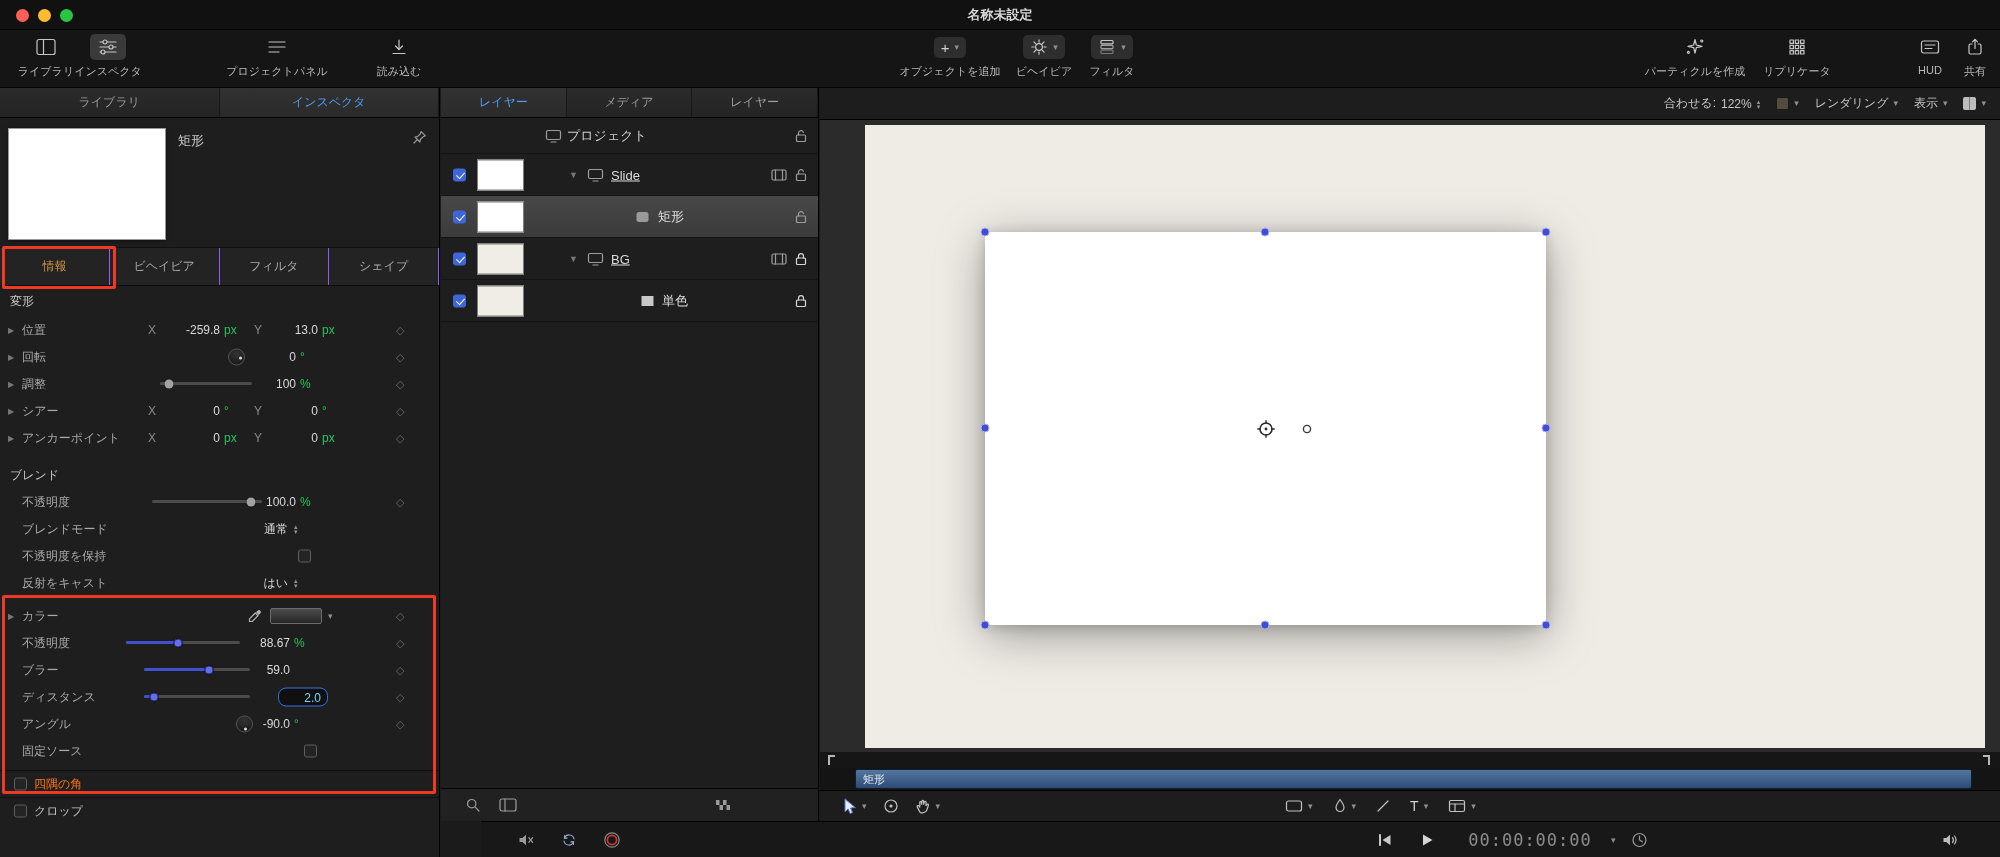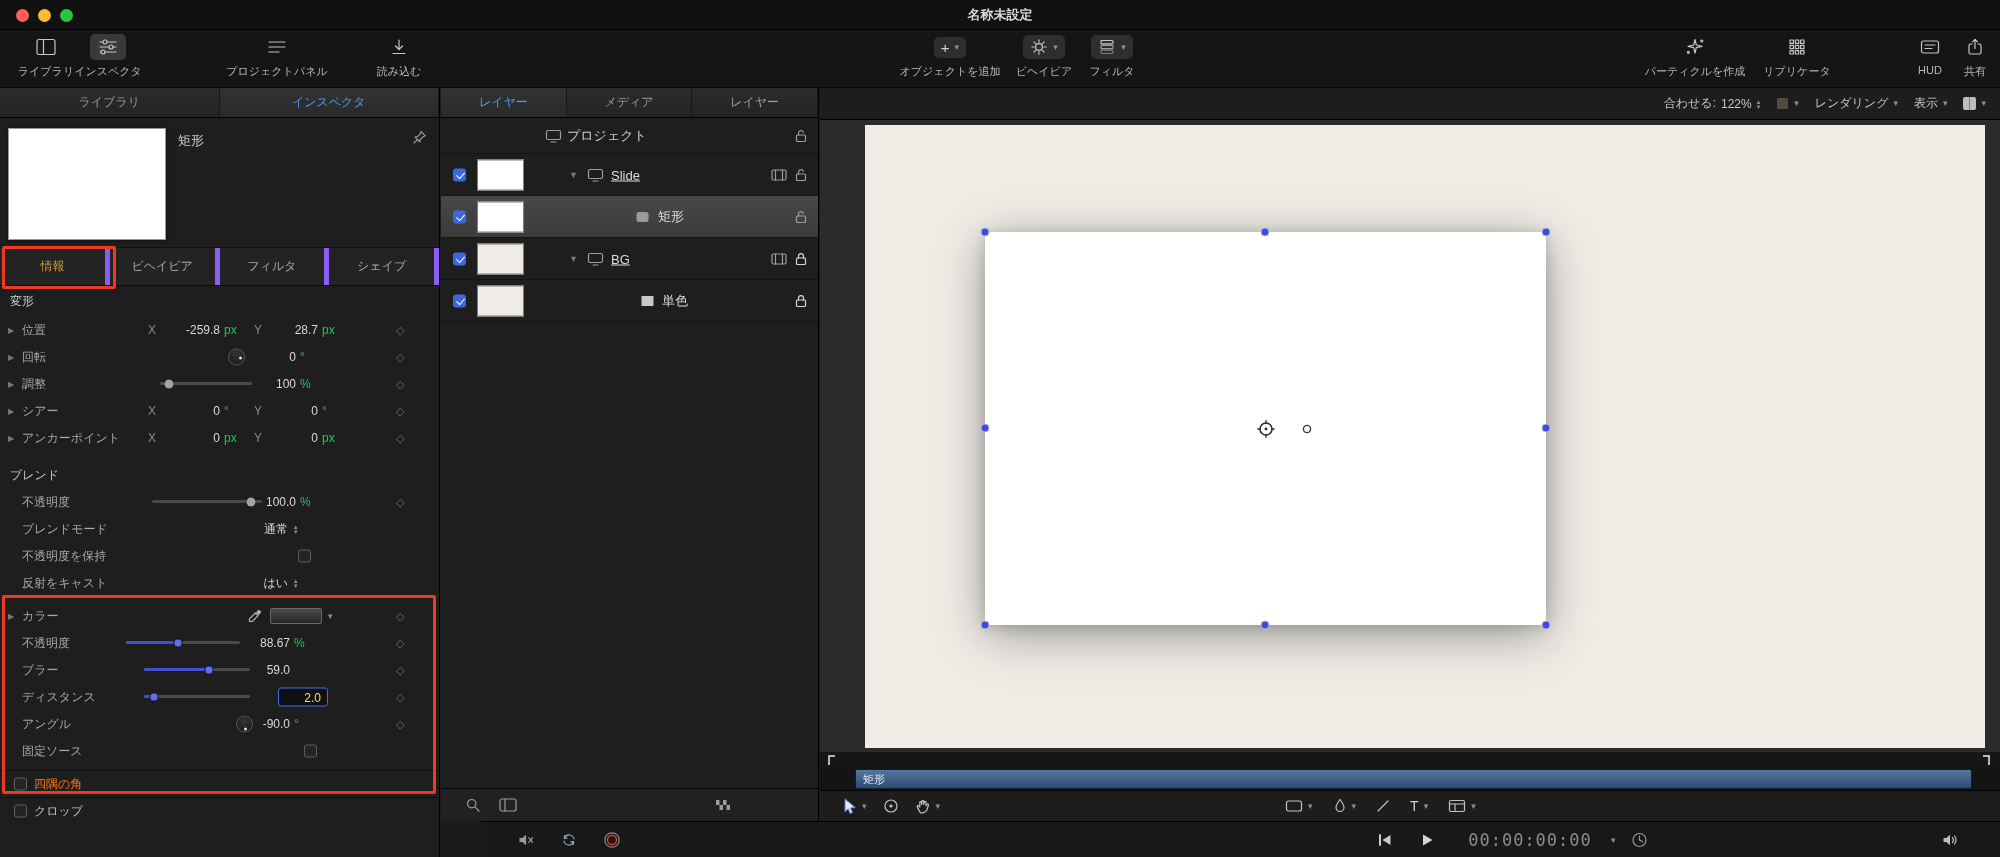--- a/index.html
+++ b/index.html
@@ -27,21 +27,21 @@
 .canvas-col{left:820px;right:0;height:733px;background:#1f1f1f;}
 
 .ptabs{display:flex;height:30px;background:#262626;border-bottom:1px solid #000;}
 .ptab{flex:1;display:flex;align-items:center;justify-content:center;color:#9d9d9d;border-right:1px solid #181818;background:linear-gradient(#2b2b2b,#242424);}
 .ptab.active{color:#4f9df0;background:linear-gradient(#323232,#2a2a2a);}
 
 .preview{position:relative;height:130px;border-bottom:1px solid #101010;}
 .thumb-big{position:absolute;left:8px;top:10px;width:158px;height:112px;background:#fff;border:1px solid #979797;box-shadow:0 1px 4px rgba(0,0,0,.5);}
 
 .itabs{display:flex;height:38px;background:#232323;border-bottom:1px solid #0c0c0c;}
-.itab{flex:1;display:flex;align-items:center;justify-content:center;color:#ababab;border-right:5px solid #8b5cf6;font-size:12px;}
+.itab{flex:1;display:flex;align-items:center;justify-content:center;color:#ababab;border-right:1px solid #8b5cf6;font-size:12px;}
 .itab.sel{color:#d29a43;}
 
 .sechead{position:relative;height:30px;}
 .sechead span{color:#c4c4c4;}
 .prow{position:relative;height:27px;}
 .lbl{color:#a9a9a9;}
 .val{color:#d9d9d9;text-align:right;}
 .unit{color:#22c55e;}
 .xy{color:#8a8a8a;}
 .kf{color:#6f6f6f;font-size:11px;}
@@ -52,21 +52,21 @@
 .slider .fill{position:absolute;left:0;top:0;height:100%;border-radius:2px;background:#4150d0;}
 .slider .knob{position:absolute;top:1.5px;width:9px;height:9px;border-radius:50%;background:#a3a3a3;transform:translate(-50%,-50%);box-shadow:0 0 1px #000;}
 .slider.blue .knob{background:#6570e8;border:1px solid #272d86;}
 .cb{position:absolute;top:50%;transform:translateY(-50%);width:13px;height:13px;border-radius:2.5px;background:#242424;border:1px solid #5e5e5e;}
 .cb.checked{background:#3e66d8;border-color:#3e66d8;}
 .cb.checked::after{content:"";position:absolute;left:3.5px;top:1px;width:4px;height:7px;border:solid #fff;border-width:0 1.7px 1.7px 0;transform:rotate(42deg);}
 .dial{position:absolute;top:50%;transform:translateY(-50%);width:17px;height:17px;border-radius:50%;background:radial-gradient(circle at 50% 30%,#343434,#151515);border:1px solid #565656;}
 .dial i{position:absolute;width:3px;height:3px;border-radius:50%;background:#ddd;}
 .stepper{position:absolute;top:50%;transform:translateY(-50%);display:flex;flex-direction:column;align-items:center;color:#909090;font-size:7px;line-height:5px;font-style:normal;}
 .swatch{position:absolute;top:50%;transform:translateY(-50%);width:52px;height:16px;border-radius:2px;background:linear-gradient(#4c4c4c,#262626);border:1px solid #6b6b6b;}
-.field{position:absolute;top:50%;transform:translateY(-50%);width:50px;height:19px;border:1.5px solid #3e6fe8;border-radius:3px;background:#101010;color:#fde047;text-align:right;padding:2px 6px 0 0;}
+.field{position:absolute;top:50%;transform:translateY(-50%);width:50px;height:19px;border:1.5px solid #3e6fe8;border-radius:8px;background:#101010;color:#7dd3fc;text-align:right;padding:2px 6px 0 0;}
 .sep-top{border-top:1px solid #101010;}
 
 .lrow{position:relative;height:42px;border-bottom:1px solid #141414;background:#1e1e1e;}
 .lrow.sel{background:linear-gradient(#484848,#3b3b3b);}
 .prjrow{position:relative;height:36px;border-bottom:1px solid #141414;}
 .lthumb{position:absolute;top:50%;transform:translateY(-50%);width:47px;height:31px;border:1px solid #7d7d7d;}
 .lname{color:#dcdcdc;font-size:13px;}
 .lname.u{text-decoration:underline;}
 .licon{color:#9d9d9d;}
 .lpanel-toolbar{position:absolute;left:0;right:0;top:700px;height:33px;background:#212121;border-top:1px solid #000;}
@@ -263,21 +263,21 @@
     <div class="sechead">
         <span class="a vc" style="left:10px">変形</span>
       </div>
     <div class="prow">
       <span class="a vc dis" style="left:8px">▶</span>
       <span class="a vc lbl" style="left:22px">位置</span>
       <span class="a vc xy" style="left:148px">X</span>
       <span class="a vc val" style="left:154px;width:66px">-259.8</span>
       <span class="a vc unit" style="left:224px">px</span>
       <span class="a vc xy" style="left:254px">Y</span>
-      <span class="a vc val" style="left:258px;width:60px">28.7</span>
+      <span class="a vc val" style="left:258px;width:60px">13.0</span>
       <span class="a vc unit" style="left:322px">px</span>
       <span class="a vc kf" style="left:396px">◇</span>
     </div>
     <div class="prow">
       <span class="a vc dis" style="left:8px">▶</span>
       <span class="a vc lbl" style="left:22px">回転</span>
       <span class="dial" style="left:228px">
           <i style="right:2px;top:7px"></i>
         </span>
       <span class="a vc val" style="left:244px;width:52px">0</span>

